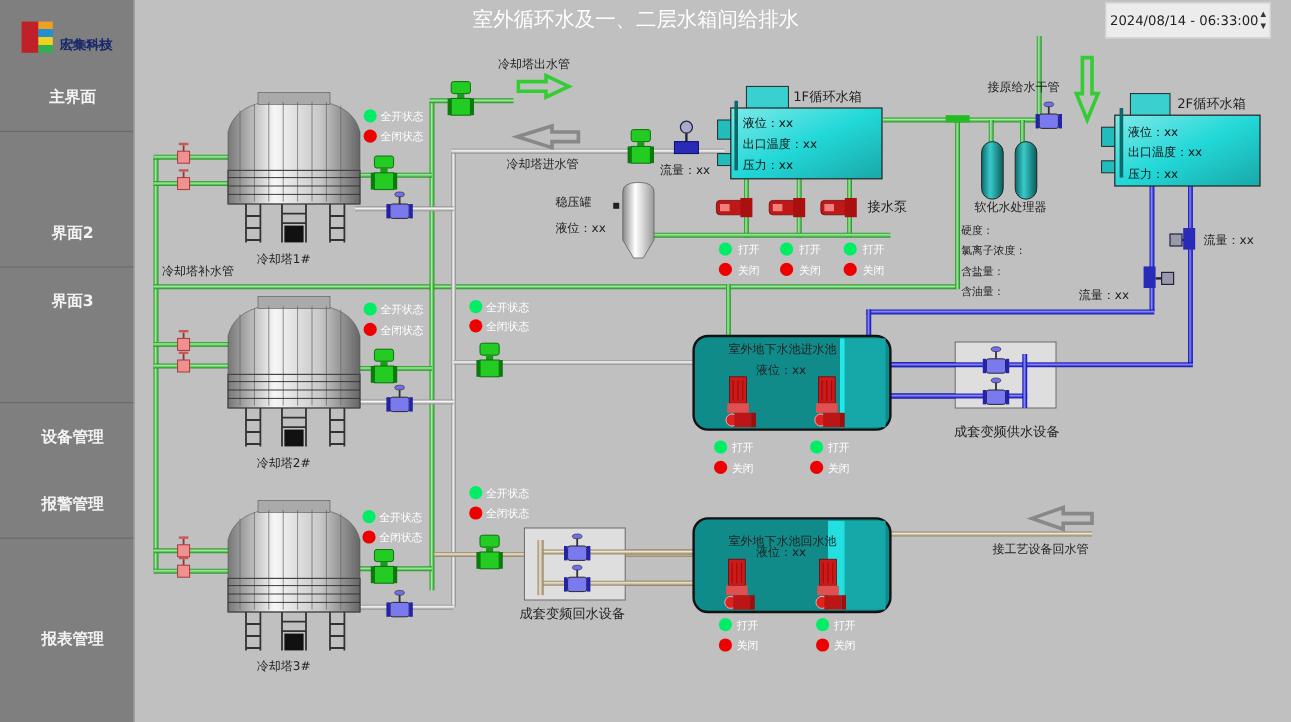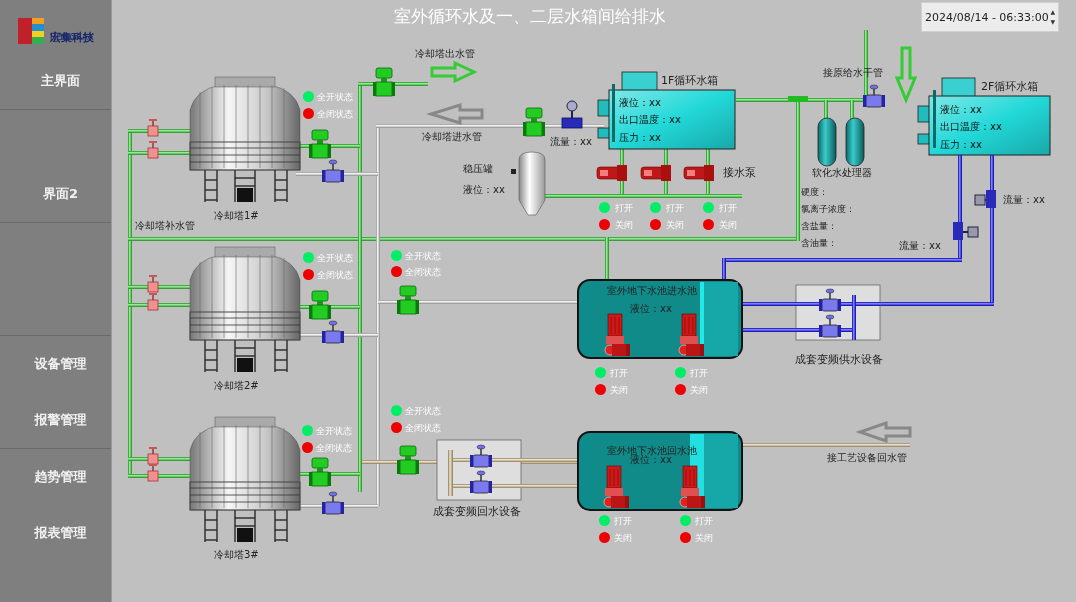--- a/index.html
+++ b/index.html
@@ -34,31 +34,31 @@
     <div class="logo-en">HONGRAX</div>
   </div>
   <div class="nav-item" style="top:53px">
       <span>主界面</span>
     </div>
   <div class="nav-sep" style="top:109px"></div>
   <div class="nav-item" style="top:166px">
       <span>界面2</span>
     </div>
   <div class="nav-sep" style="top:222px"></div>
+  <div class="nav-item" style="top:223px">
+      <span>界面3</span>
+    </div>
   <div class="nav-sep" style="top:335px"></div>
   <div class="nav-item" style="top:336px">
       <span>设备管理</span>
     </div>
   <div class="nav-item" style="top:392px">
       <span>报警管理</span>
     </div>
   <div class="nav-sep" style="top:448px"></div>
-  <div class="nav-item" style="top:449px">
-      <span>趋势管理</span>
-    </div>
   <div class="nav-item" style="top:505px">
       <span>报表管理</span>
     </div>
 </div>
 
 <div id="title">室外循环水及一、二层水箱间给排水</div>
 <div id="datetime">
   <span>2024/08/14 - 06:33:00</span>
   <span class="spin">▲<br>▼</span>
 </div>

